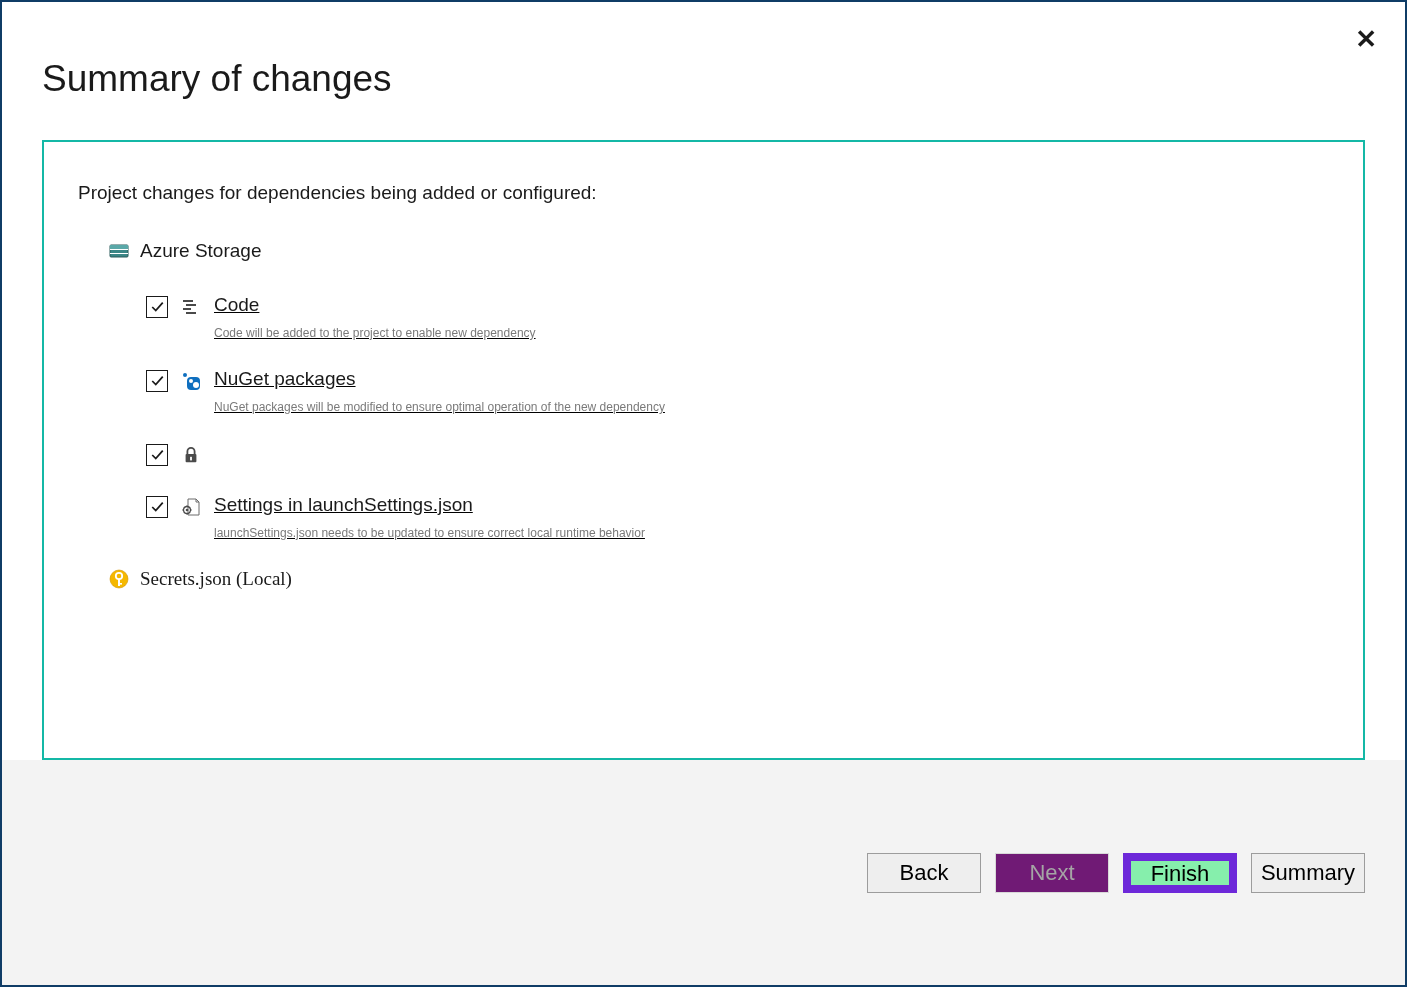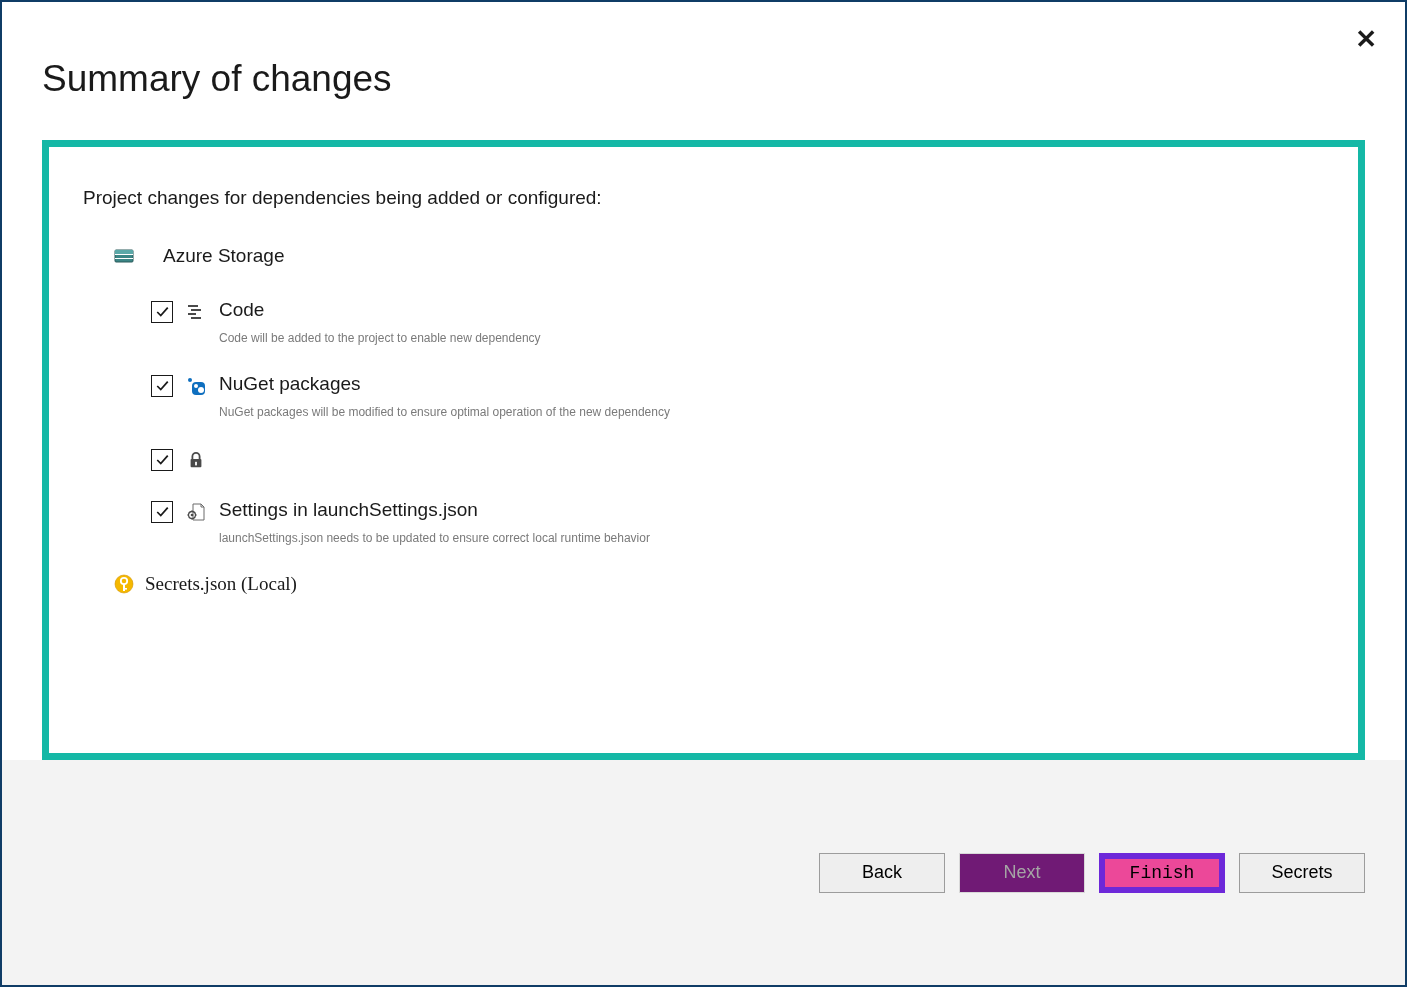--- a/index.html
+++ b/index.html
@@ -30,36 +30,36 @@
     .header-area {
       padding: 56px 40px 40px 40px;
     }
     .page-title {
       font-size: 37px;
       font-weight: 300;
       color: #1a1a1a;
     }
     .content-box {
       margin: 0 40px;
-      border: 7px solid #14b8a6;
+      border: 2px solid #14b8a6;
       padding: 40px 34px 60px 34px;
       flex: 0 0 auto;
       height: 620px;
     }
     .intro-text {
       font-size: 19px;
       color: #1a1a1a;
       margin-bottom: 36px;
     }
     .group-header {
       display: flex;
       align-items: center;
       margin-left: 30px;
       margin-bottom: 32px;
-      gap: 28px;
+      gap: 10px;
     }
     .group-header .icon-wrap {
       width: 22px;
       height: 22px;
       display: inline-flex;
       align-items: center;
       justify-content: center;
     }
     .group-label {
       font-size: 19px;
@@ -93,20 +93,21 @@
       display: inline-flex;
       align-items: center;
       justify-content: center;
       flex-shrink: 0;
       margin-top: 2px;
     }
     .item-content {
       display: flex;
       flex-direction: column;
       gap: 10px;
+      text-decoration: underline;
     }
     .item-title {
       font-size: 19px;
       color: #1a1a1a;
     }
     .item-desc {
       font-size: 12px;
       color: #7a7a7a;
     }
     .secrets-line {
@@ -130,38 +131,37 @@
     .footer-bar {
       background: #f3f3f3;
       flex: 1;
       display: flex;
       align-items: center;
       justify-content: flex-end;
       padding: 0 40px;
       gap: 14px;
     }
     .footer-btn {
-      width: 126px;
+      width: 114px;
       height: 40px;
-      font-size: 18px;
+      font-size: 22px;
       border: 1px solid #9c9c9c;
       background: #eeeeee;
       cursor: pointer;
       font-family: inherit;
     }
     .footer-btn.disabled {
       background: #701a75;
       color: #a5a5a5;
       border-color: #d8d8d8;
       cursor: default;
     }
     .footer-btn.primary {
-      border: 6px solid #6d28d9;
-      background: #ec4899;
-      font-family: Liberation Mono, monospace;
+      border: 8px solid #6d28d9;
+      background: #86efac;
     }
   </style>
 </head>
 <body>
 
 <span class="close-btn">✕</span>
 
 <div class="header-area">
   <h1 class="page-title">Summary of changes</h1>
 </div>
@@ -276,14 +276,14 @@
       </svg>
     </span>
     <span class="secrets-label">Secrets.json (Local)</span>
   </div>
 </div>
 
 <div class="footer-bar">
   <button class="footer-btn">Back</button>
   <button class="footer-btn disabled">Next</button>
   <button class="footer-btn primary">Finish</button>
-  <button class="footer-btn">Secrets</button>
+  <button class="footer-btn">Summary</button>
 </div>
 
 </body></html>

